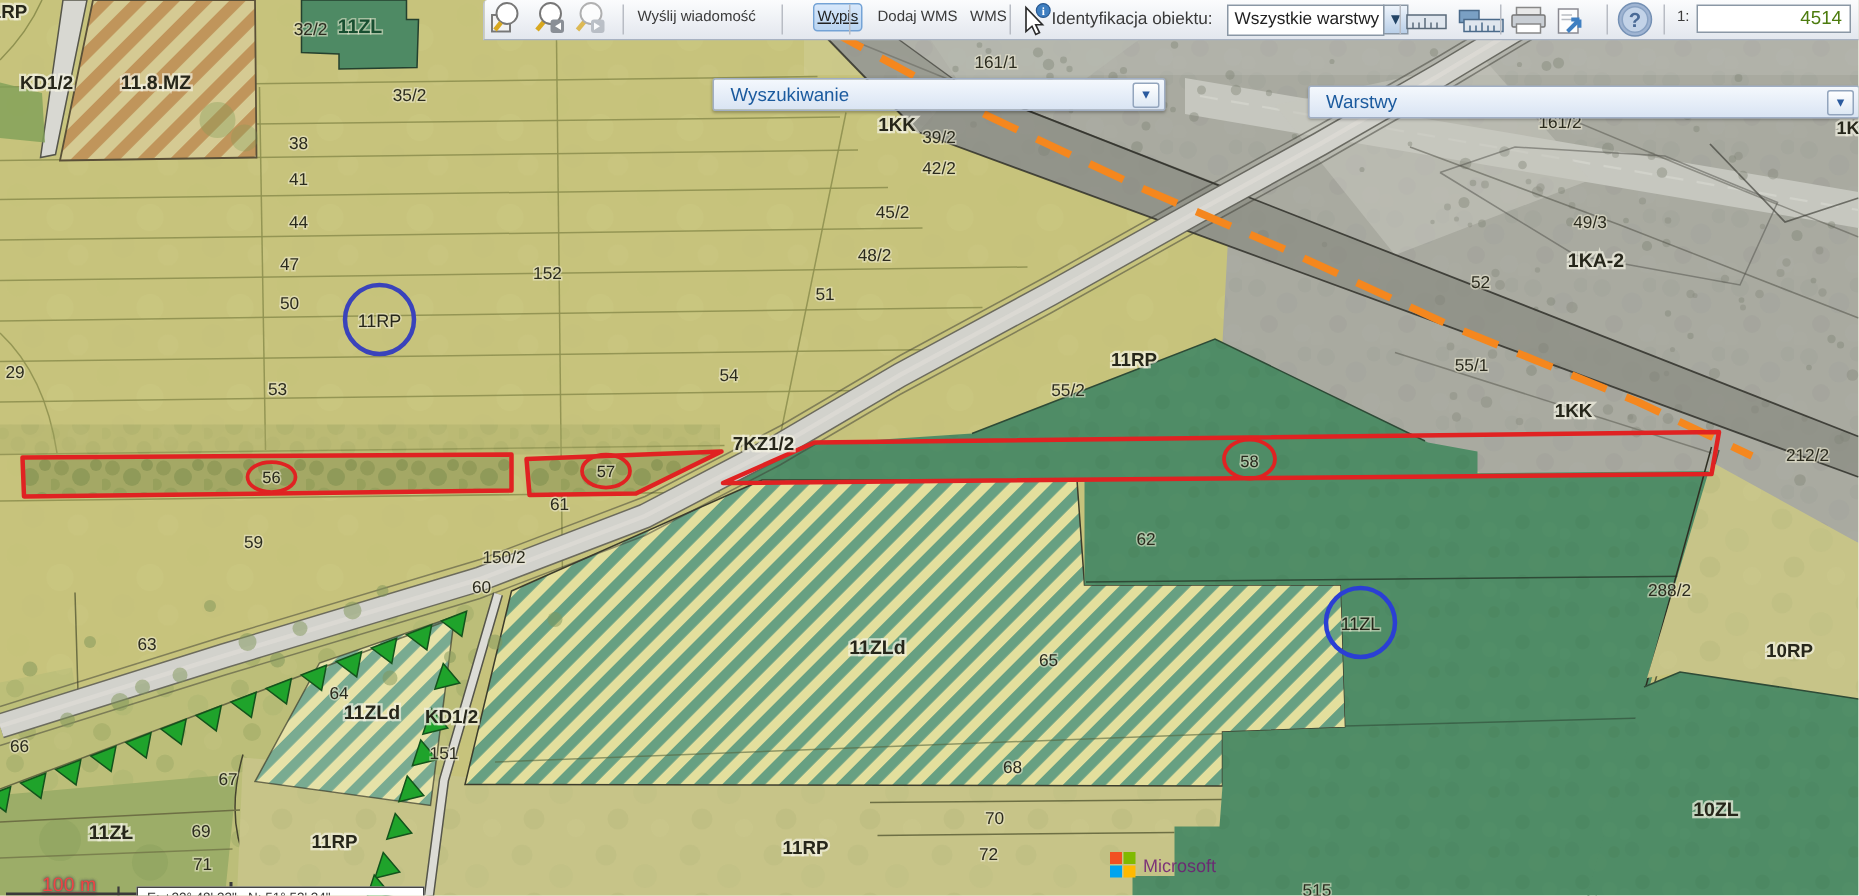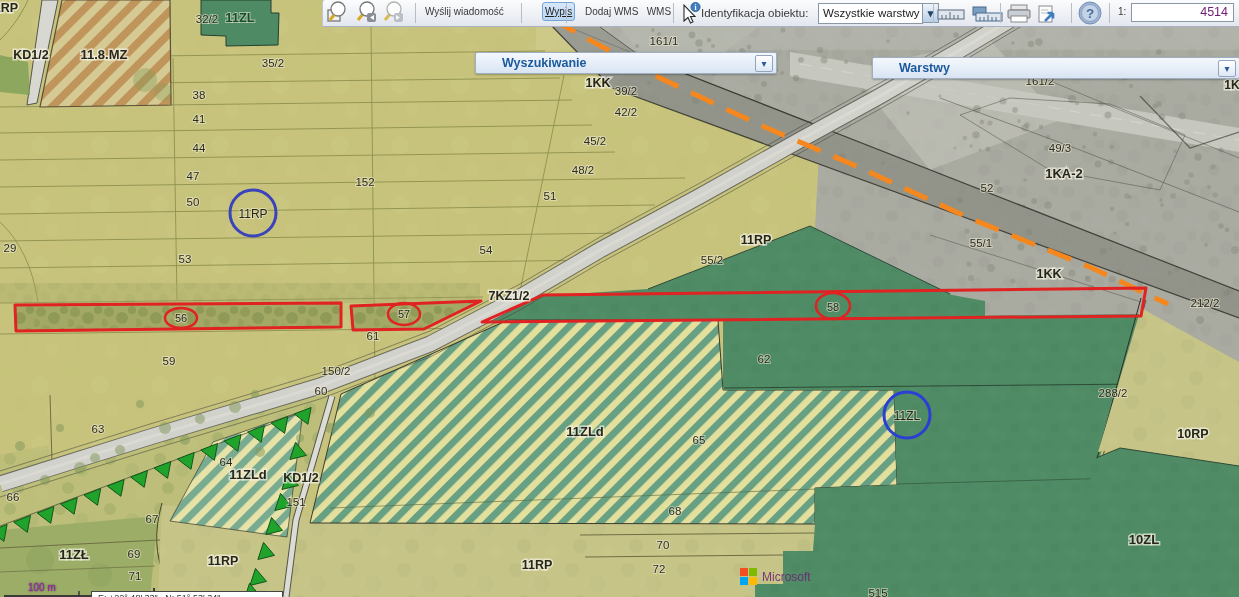--- a/index.html
+++ b/index.html
@@ -9,28 +9,28 @@
 .tbt{position:absolute;top:6px;font-size:10px;color:#3a3a3a;white-space:nowrap;}
 #wypis{position:absolute;left:219px;top:2px;font-size:10px;color:#222;padding:3px 2px;
  background:linear-gradient(#d8e8fb,#b9d4f1);border:1px solid #74a3d6;border-radius:3px;text-decoration:underline;}
 #tbicons{position:absolute;left:2px;top:0;}
 #selbox{position:absolute;left:475px;top:3px;width:99px;height:16px;background:#fff;border:1px solid #8a97a5;
  font-size:11.5px;color:#222;padding:3px 0 0 4px;margin-left:20px;}
 #selbtn{position:absolute;left:103px;top:-1px;width:15px;height:18px;background:linear-gradient(#eef4fb,#b9cfe8);
  border:1px solid #8a97a5;color:#246;text-align:center;font-size:11px;line-height:18px;font-weight:bold;}
 .panel{position:absolute;height:20px;background:linear-gradient(#f4f8fd,#d9e4f3);
  border:1px solid #a0aec4;border-radius:2px;box-shadow:0 1px 2px rgba(0,0,0,0.25);}
-.panel span{position:absolute;left:26px;top:3px;font-size:12.5px;font-weight:bold;color:#1b5a9e;}
+.panel span{position:absolute;left:11px;top:3px;font-size:12.5px;font-weight:normal;color:#1b5a9e;}
 .panel i{position:absolute;right:3px;top:2px;width:16px;height:15px;background:linear-gradient(#fff,#dde8f4);
  border:1px solid #93a5bd;border-radius:2px;color:#2a5a9e;font-style:normal;font-size:10px;text-align:center;line-height:15px;}
 #scalein{position:absolute;left:808px;top:3px;width:96px;height:16px;background:#fff;border:1px solid #8a97a5;
- font-size:12.5px;color:#701a75;text-align:right;padding:1px 5px 0 0;}
+ font-size:12.5px;color:#4d7c0f;text-align:right;padding:1px 5px 0 0;}
 #p1{left:475px;top:52px;width:300px;}
 #p2{left:872px;top:57px;width:366px;}
-#scaletext{position:absolute;left:28px;top:582px;font-size:10px;color:#a21caf;text-shadow:0 0 2px #555,0 0 2px #555;}
+#scaletext{position:absolute;left:28px;top:582px;font-size:13px;color:#ef4444;text-shadow:0 0 2px #555,0 0 2px #555;text-decoration:underline;}
 #scalebar{position:absolute;left:2px;top:586px;}
 #coords{position:absolute;left:91px;top:591px;width:184px;height:14px;background:#fff;border:1px solid #444;
  font-size:9px;color:#333;padding:1px 0 0 6px;white-space:nowrap;}
 #mslogo{position:absolute;left:740px;top:568px;}
 #mslogo svg{position:absolute;left:0;top:0;}
 #mslogo span{position:absolute;left:22px;top:2px;font-size:12px;color:#701a75;opacity:0.85;}
 </style></head>
 <body>
 <div id="stage">
     <div id="map"><svg width="1239" height="597" viewBox="0 0 1239 597">

